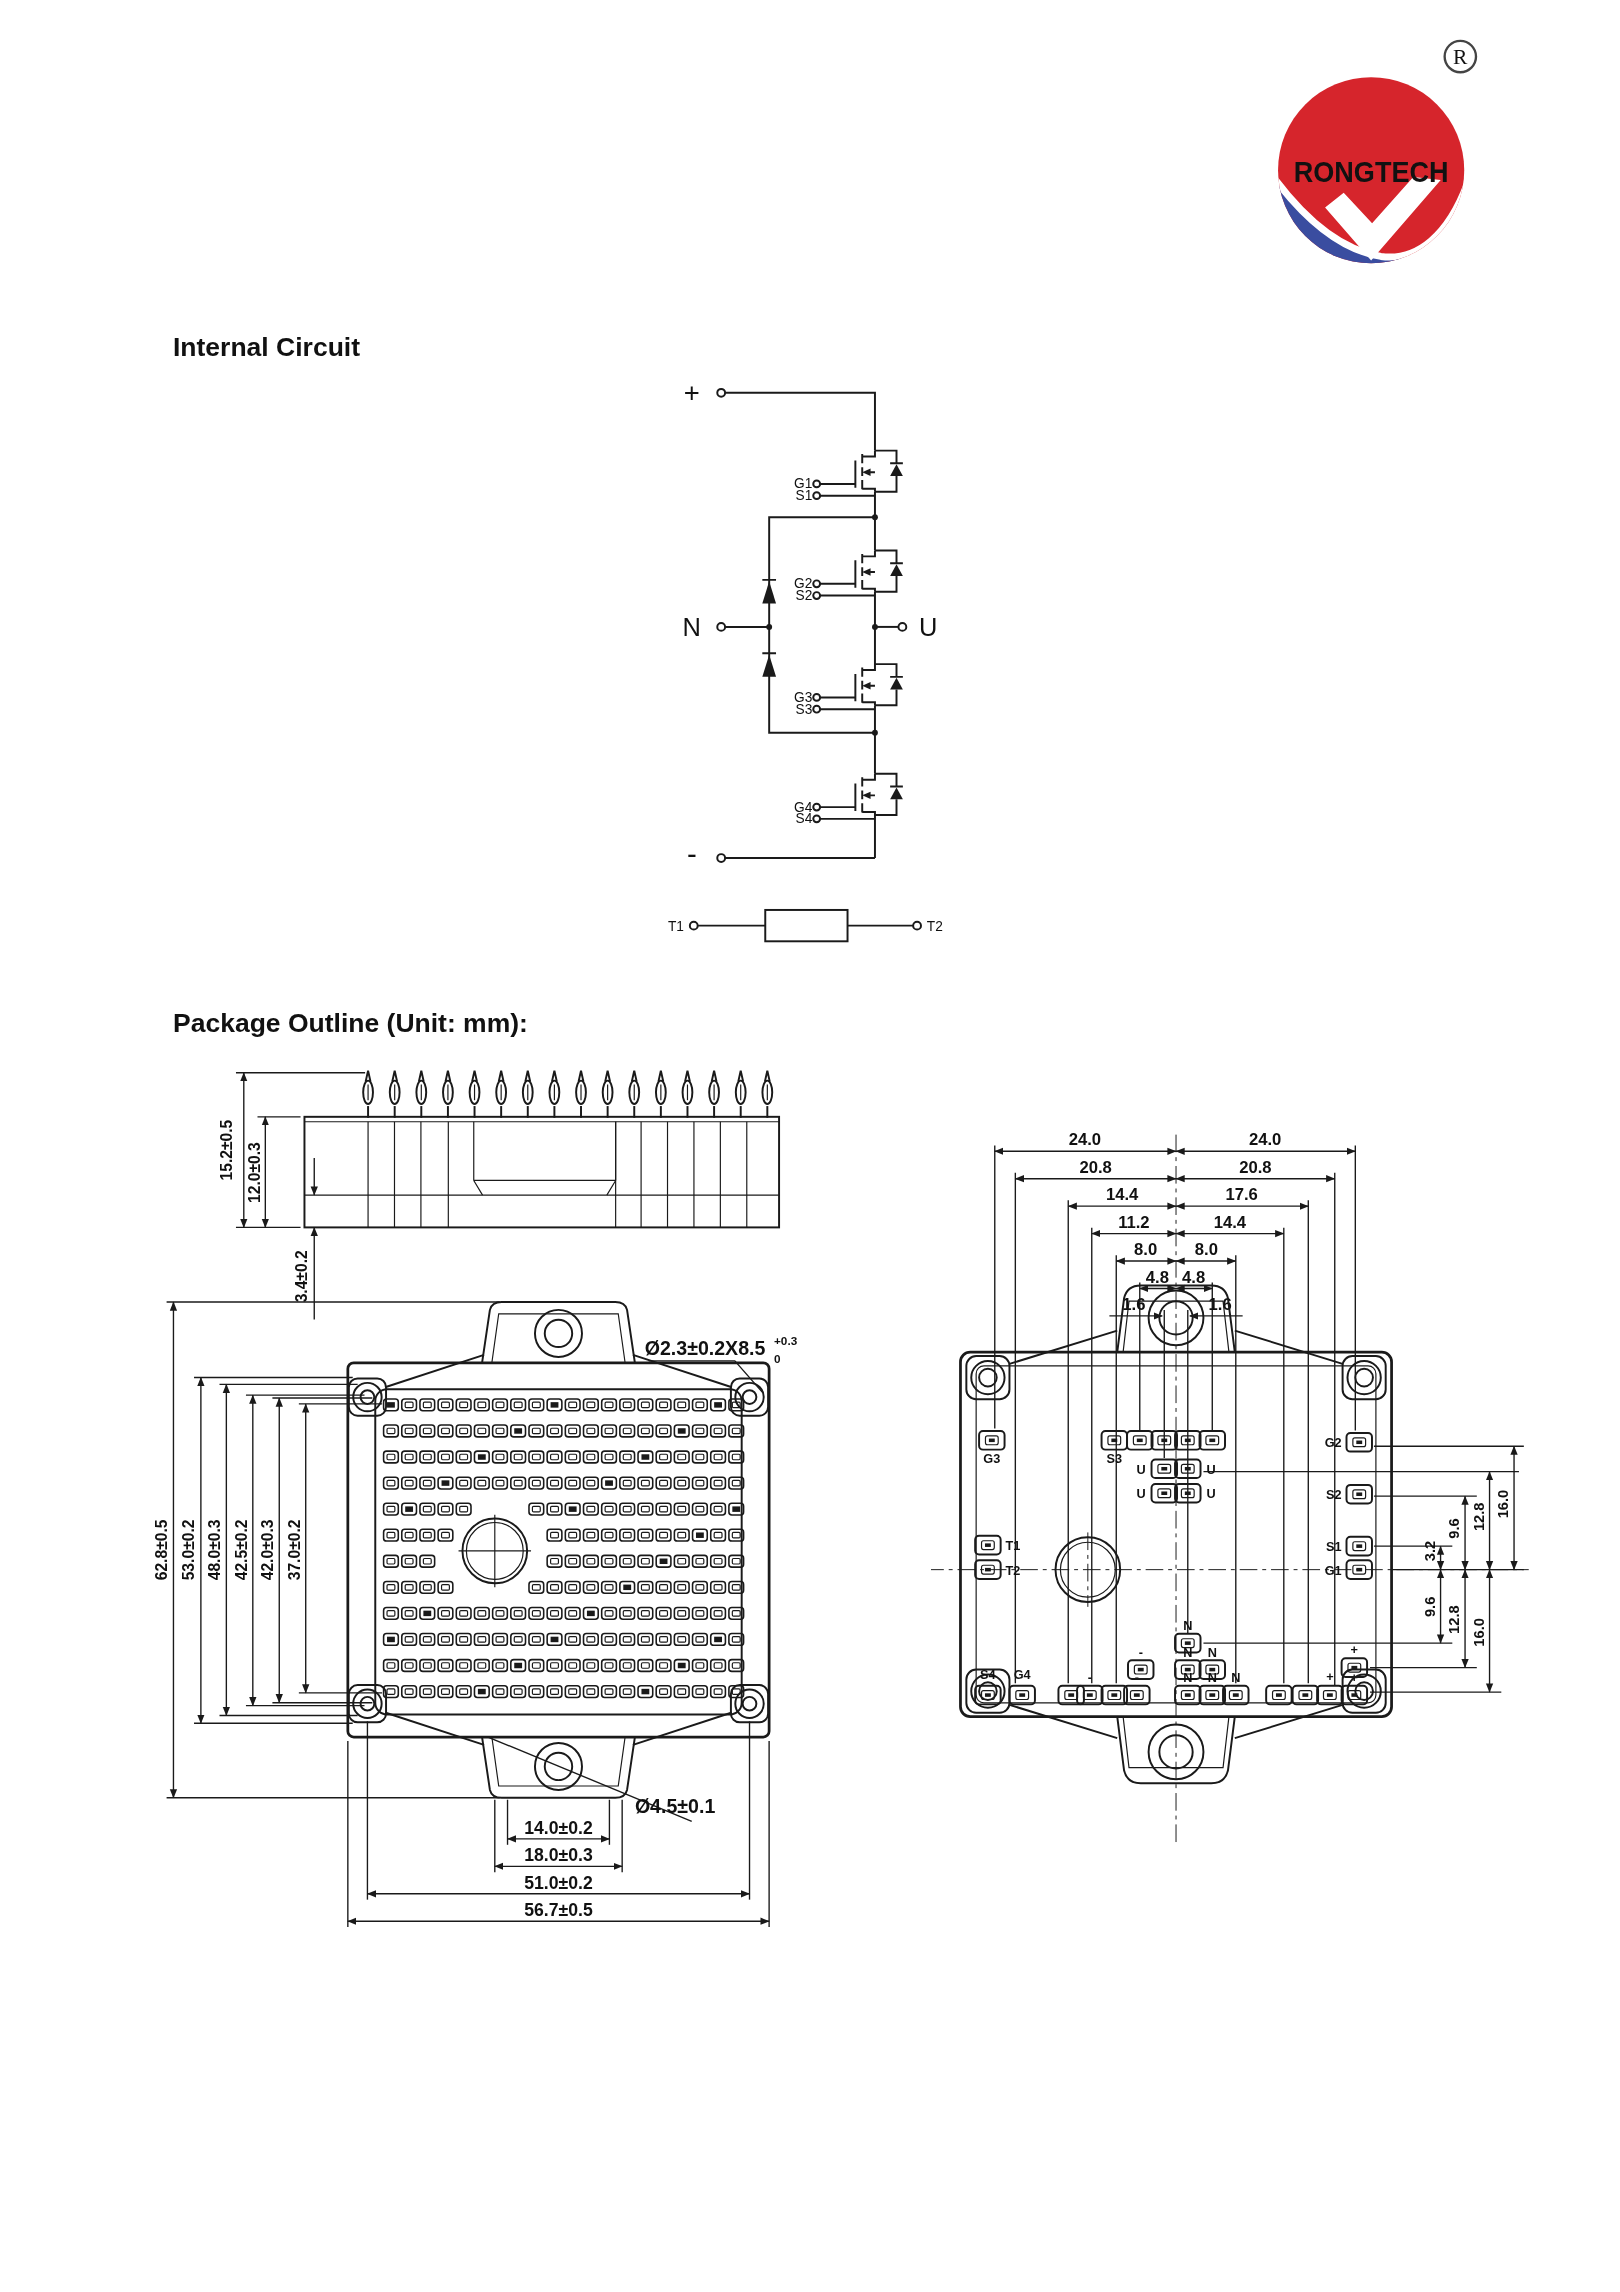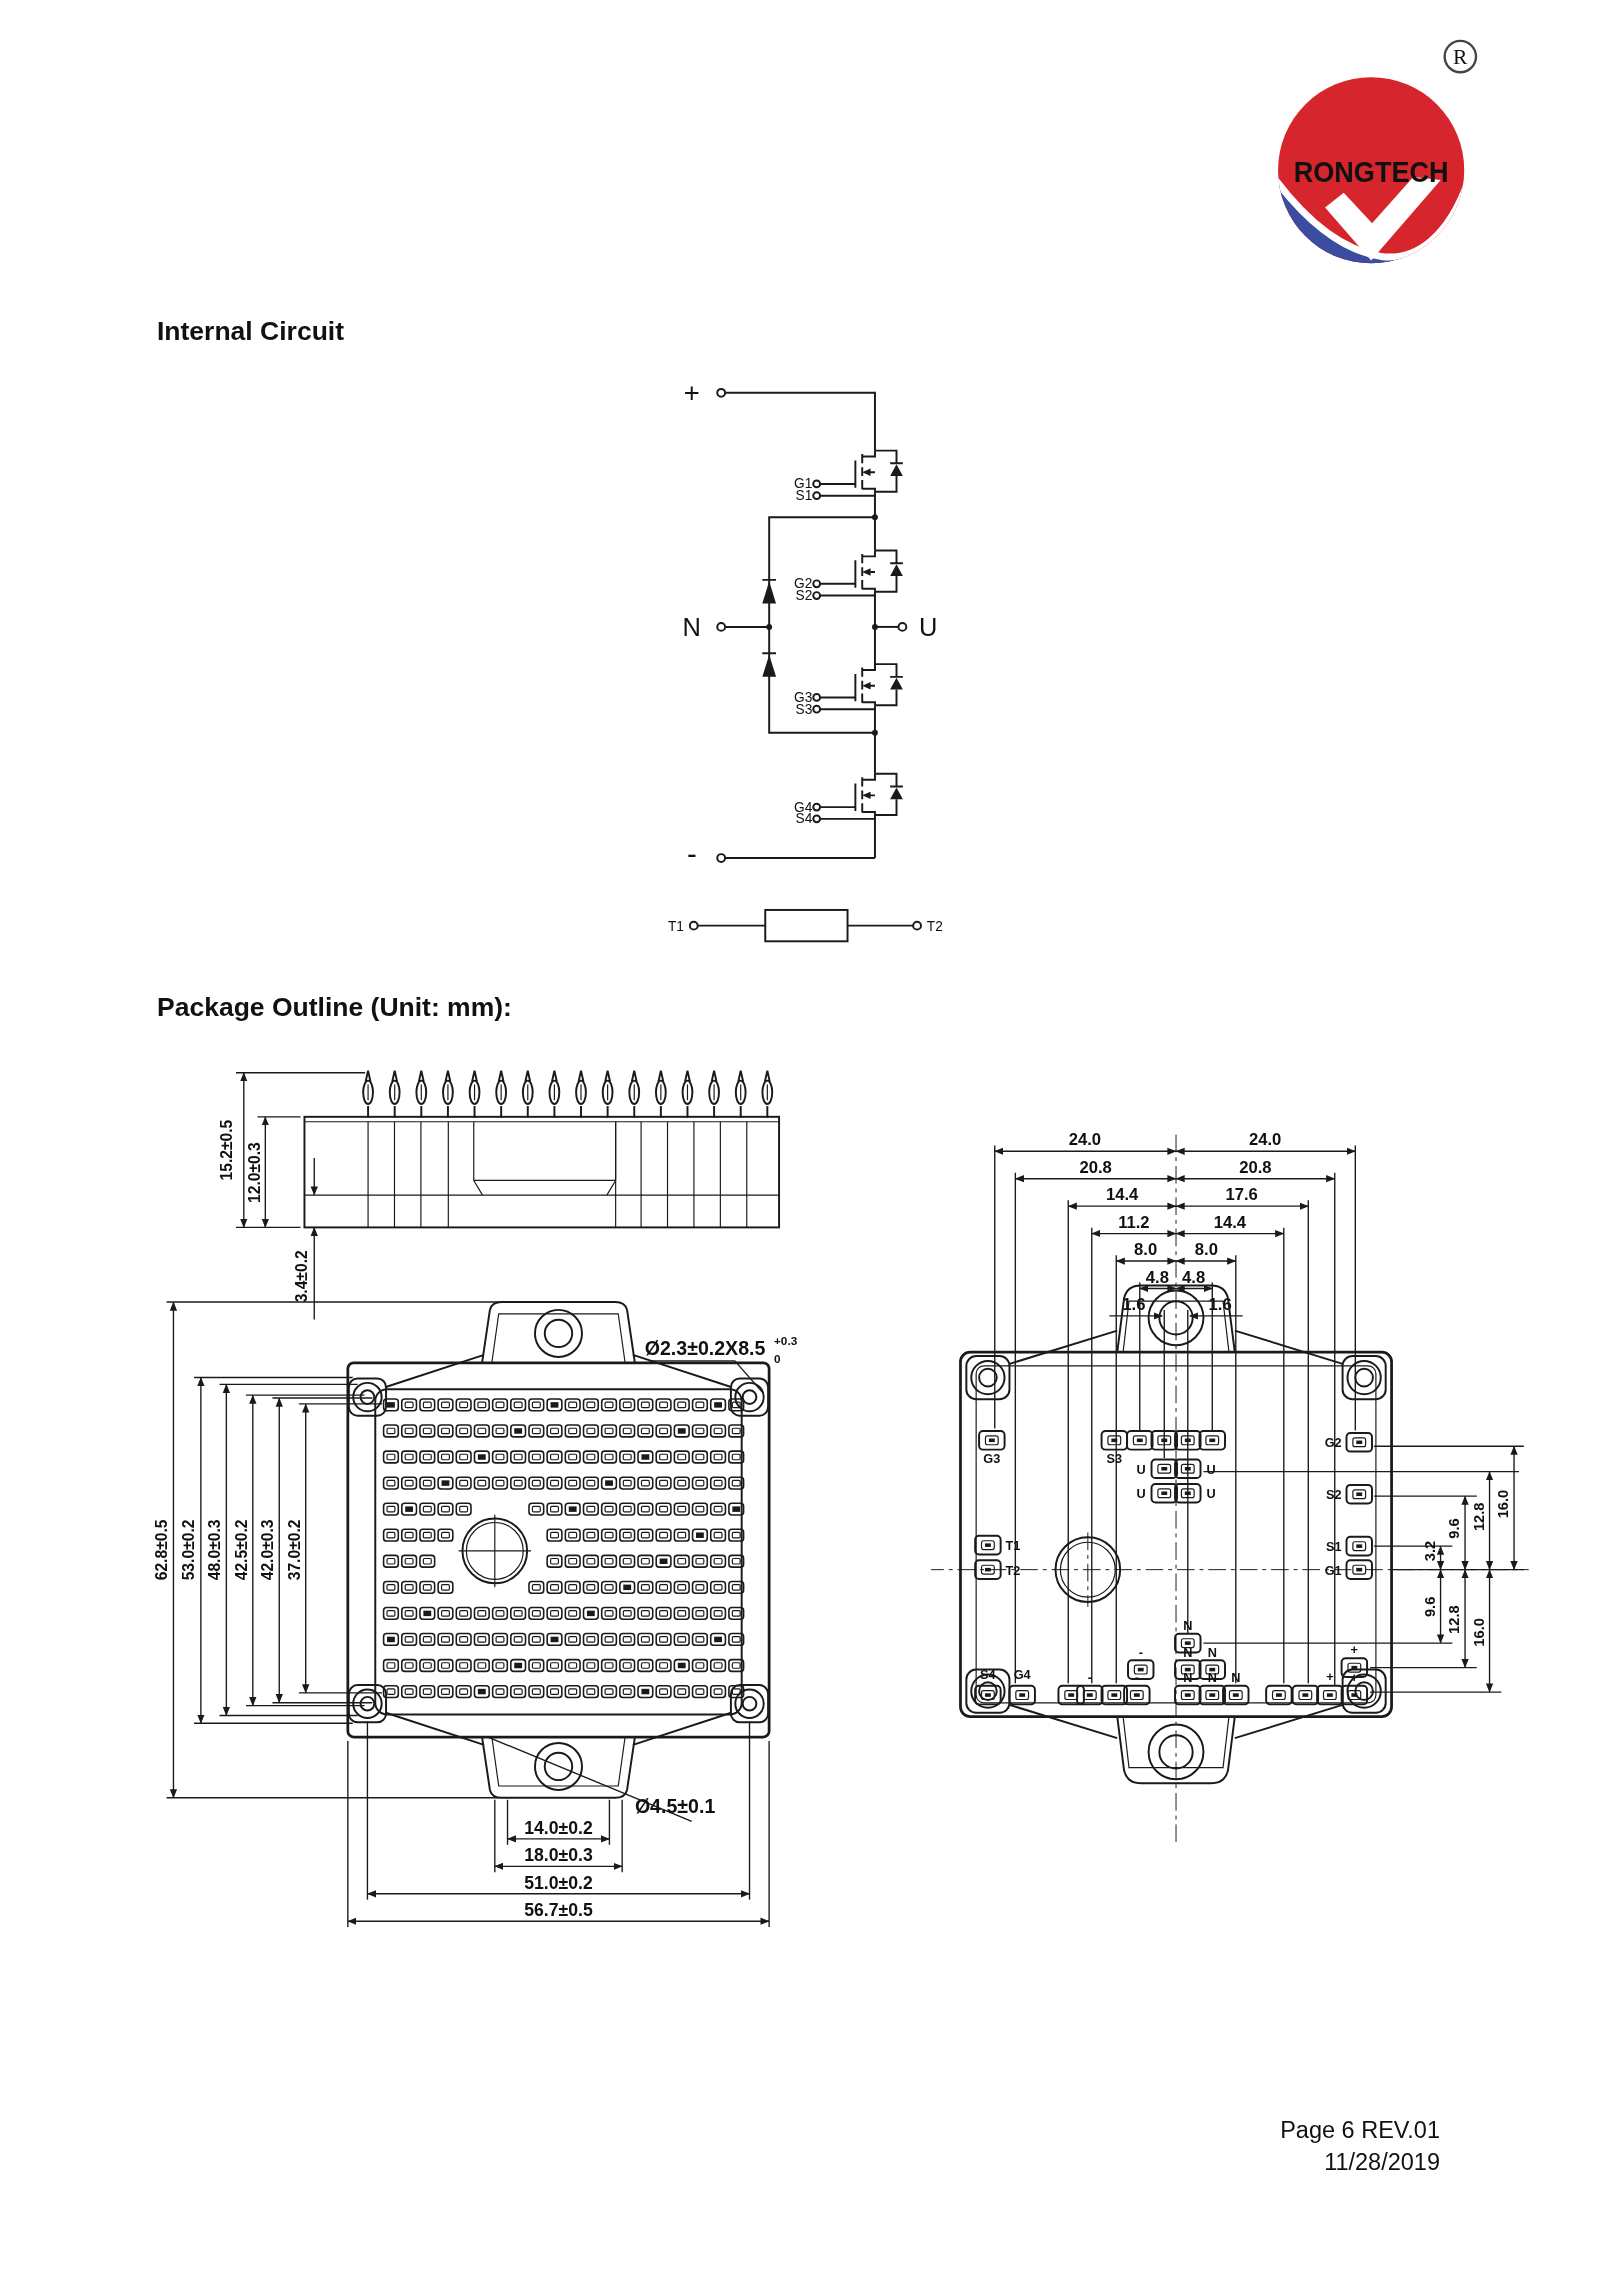--- a/index.html
+++ b/index.html
@@ -1,19 +1,19 @@
 <!DOCTYPE html>
 <html><head>
 <meta charset="utf-8">
 <style>
   html,body{margin:0;padding:0;background:#e8e8e8;}
   .page{position:relative;width:1620px;height:2293px;background:#ffffff;margin:0 auto;
         font-family:"Liberation Sans",sans-serif;overflow:hidden;}
   .abs{position:absolute;}
-  h2.hd{font:bold 26.5px "Liberation Sans",sans-serif;color:#111;margin:0;}
+  h2.hd{font:bold 26.5px "Liberation Sans",sans-serif;color:#111;margin:16px;}
   svg{display:block;}
   .ln{stroke:#1a1a1a;stroke-width:2;fill:none;}
   .thk{stroke:#1a1a1a;stroke-width:2.8;fill:none;}
   .tn{stroke:#1a1a1a;stroke-width:1.2;fill:none;}
   .tn2{stroke:#1a1a1a;stroke-width:1.6;fill:none;}
   .dm{stroke:#1a1a1a;stroke-width:1.4;fill:none;}
   .cl{stroke:#1a1a1a;stroke-width:1;fill:none;stroke-dasharray:18 5 4 5;}
   text{fill:#111;}
   .dim{font:bold 17px "Liberation Sans",sans-serif;}
   .dim16{font:bold 16px "Liberation Sans",sans-serif;}
@@ -994,19 +994,15 @@
           <rect x="429" y="588.2" width="6" height="3.6" fill="#1a1a1a"></rect>
           <text x="432" y="577" class="plabel" text-anchor="middle">+</text>
           <rect x="419" y="552.5" width="26" height="19" rx="4" class="ln"></rect>
           <rect x="425.5" y="557.5" width="13" height="9" rx="2" class="tn"></rect>
           <rect x="429" y="560.2" width="6" height="3.6" fill="#1a1a1a"></rect>
           <text x="432" y="548" class="plabel" text-anchor="middle">+</text>
         </g>
   </svg>
   </div>
 
-  <div class="abs footer-right" style="left:1117px;top:2114px;width:323px">
-    <div>Page 6  REV.01</div>
-    <div>11/28/2019</div>
-  </div>
 
 </div>
 
 
 </body></html>

